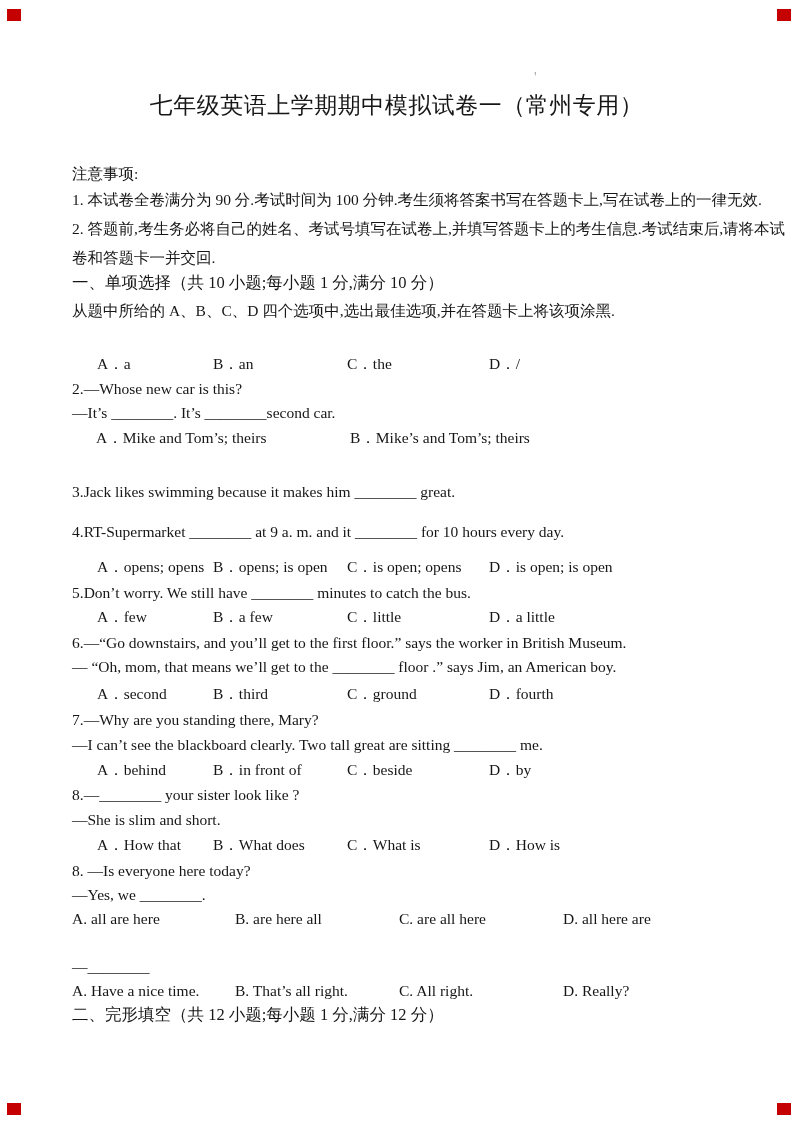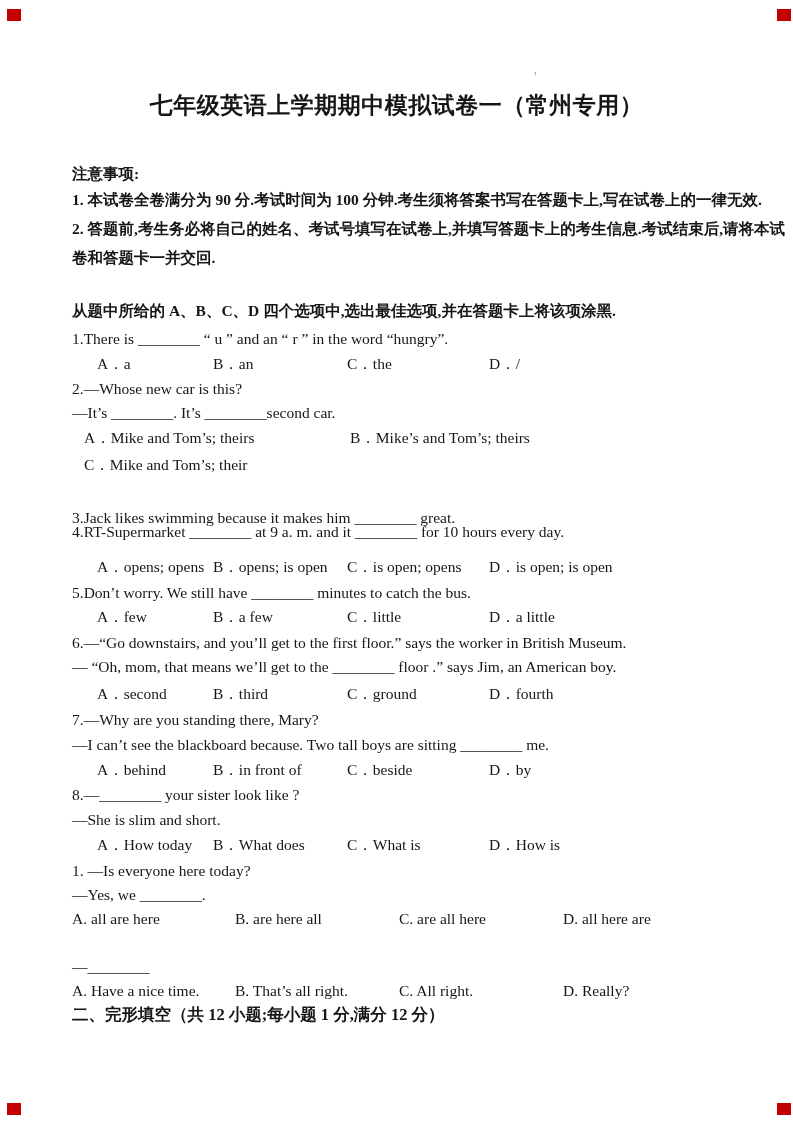--- a/index.html
+++ b/index.html
@@ -7,26 +7,26 @@
         font-family:"Liberation Serif","DejaVu Serif",serif;color:#161616;}
   .corner{position:absolute;width:14px;height:12px;}
   .corner.tl{left:7px;top:9px;}
   .corner.tr{left:777px;top:9px;}
   .corner.bl{left:7px;top:1103px;}
   .corner.br{left:777px;top:1103px;}
   .stray{position:absolute;left:534px;top:68px;color:#a9a9a9;font-size:15px;line-height:18px;}
   .title{position:absolute;top:90px;left:0;width:100%;text-align:center;
          font-size:23px;font-weight:bold;letter-spacing:0.5px;white-space:pre;}
   .ln{position:absolute;left:72px;font-size:15.5px;line-height:26px;white-space:pre;}
-  .cn{font-weight:bold;}
+  .cn{font-weight:normal;}
   .sec{font-size:16.5px;}
   .optrow{position:absolute;left:0;top:0;width:100%;height:26px;text-align:center;}
   .opt{position:absolute;font-size:15.5px;line-height:26px;white-space:pre;}
   .c1{left:97px}.c2{left:213px}.c3{left:347px}.c4{left:489px}
-  .t1{left:84px}.t2{left:350px}
+  .t1{left:96px}.t2{left:350px}
   .w1{left:72px}.w2{left:235px}.w3{left:399px}.w4{left:563px}
 </style>
 </head>
 <body>
 
 <div class="page">
 
   <div class="corner tl" style="background: rgb(196, 0, 0);"></div>
   <div class="corner tr" style="background: rgb(196, 0, 0);"></div>
   <div class="corner bl" style="background: rgb(196, 0, 0);"></div>
@@ -34,41 +34,40 @@
 
   <div class="stray">'</div>
 
   <div class="title cn">七年级英语上学期期中模拟试卷一（常州专用）</div>
 
   <div class="ln cn" style="top:161px">注意事项:</div>
   <div class="ln cn" style="top:187px">1. 本试卷全卷满分为 90 分.考试时间为 100 分钟.考生须将答案书写在答题卡上,写在试卷上的一律无效.</div>
   <div class="ln cn" style="top:216px">2. 答题前,考生务必将自己的姓名、考试号填写在试卷上,并填写答题卡上的考生信息.考试结束后,请将本试</div>
   <div class="ln cn" style="top:245px">卷和答题卡一并交回.</div>
 
+  <div class="ln cn sec" style="top:270px">一、单项选择（共 10 小题;每小题 1 分,满分 10 分）</div>
   <div class="ln cn" style="top:298px">从题中所给的 A、B、C、D 四个选项中,选出最佳选项,并在答题卡上将该项涂黑.</div>
 
-  <div class="ln" style="top:326px">1.There is ________ “ u ” and an “ r ” in the word “hungry”.</div>
   <div class="optrow" style="top:351px">
     <span class="opt c1">A．a</span>
     <span class="opt c2">B．an</span>
     <span class="opt c3">C．the</span>
     <span class="opt c4">D．/</span>
   </div>
 
   <div class="ln" style="top:376px">2.—Whose new car is this?</div>
   <div class="ln" style="top:400px">—It’s ________. It’s ________second car.</div>
   <div class="optrow" style="top:425px">
     <span class="opt t1">A．Mike and Tom’s; theirs</span>
     <span class="opt t2">B．Mike’s and Tom’s; theirs</span>
   </div>
   <div class="optrow" style="top:452px">
-    <span class="opt t1">C．Mike and Tom’s; their</span>
   </div>
 
-  <div class="ln" style="top:505px">3.Jack likes swimming because it makes him ________ great.</div>
+  <div class="ln" style="top:479px">3.Jack likes swimming because it makes him ________ great.</div>
 
   <div class="ln" style="top:519px">4.RT-Supermarket ________ at 9 a. m. and it ________ for 10 hours every day.</div>
   <div class="optrow" style="top:554px">
     <span class="opt c1">A．opens; opens</span>
     <span class="opt c2">B．opens; is open</span>
     <span class="opt c3">C．is open; opens</span>
     <span class="opt c4">D．is open; is open</span>
   </div>
 
   <div class="ln" style="top:580px">5.Don’t worry. We still have ________ minutes to catch the bus.</div>
@@ -82,38 +81,38 @@
   <div class="ln" style="top:630px">6.—“Go downstairs, and you’ll get to the first floor.” says the worker in British Museum.</div>
   <div class="ln" style="top:654px">— “Oh, mom, that means we’ll get to the ________ floor .” says Jim, an American boy.</div>
   <div class="optrow" style="top:681px">
     <span class="opt c1">A．second</span>
     <span class="opt c2">B．third</span>
     <span class="opt c3">C．ground</span>
     <span class="opt c4">D．fourth</span>
   </div>
 
   <div class="ln" style="top:707px">7.—Why are you standing there, Mary?</div>
-  <div class="ln" style="top:732px">—I can’t see the blackboard because. Two tall boys are sitting ________ me.</div>
+  <div class="ln" style="top:732px">—I can’t see the blackboard clearly. Two tall great are sitting ________ me.</div>
   <div class="optrow" style="top:757px">
     <span class="opt c1">A．behind</span>
     <span class="opt c2">B．in front of</span>
     <span class="opt c3">C．beside</span>
     <span class="opt c4">D．by</span>
   </div>
 
   <div class="ln" style="top:782px">8.—________ your sister look like ?</div>
   <div class="ln" style="top:807px">—She is slim and short.</div>
   <div class="optrow" style="top:832px">
-    <span class="opt c1">A．How today</span>
+    <span class="opt c1">A．How that</span>
     <span class="opt c2">B．What does</span>
     <span class="opt c3">C．What is</span>
     <span class="opt c4">D．How is</span>
   </div>
 
-  <div class="ln" style="top:858px">1. —Is everyone here today?</div>
+  <div class="ln" style="top:858px">8. —Is everyone here today?</div>
   <div class="ln" style="top:882px">—Yes, we ________.</div>
   <div class="optrow" style="top:906px">
     <span class="opt w1">A. all are here</span>
     <span class="opt w2">B. are here all</span>
     <span class="opt w3">C. are all here</span>
     <span class="opt w4">D. all here are</span>
   </div>
 
   <div class="ln" style="top:954px">—________</div>
   <div class="optrow" style="top:978px">

